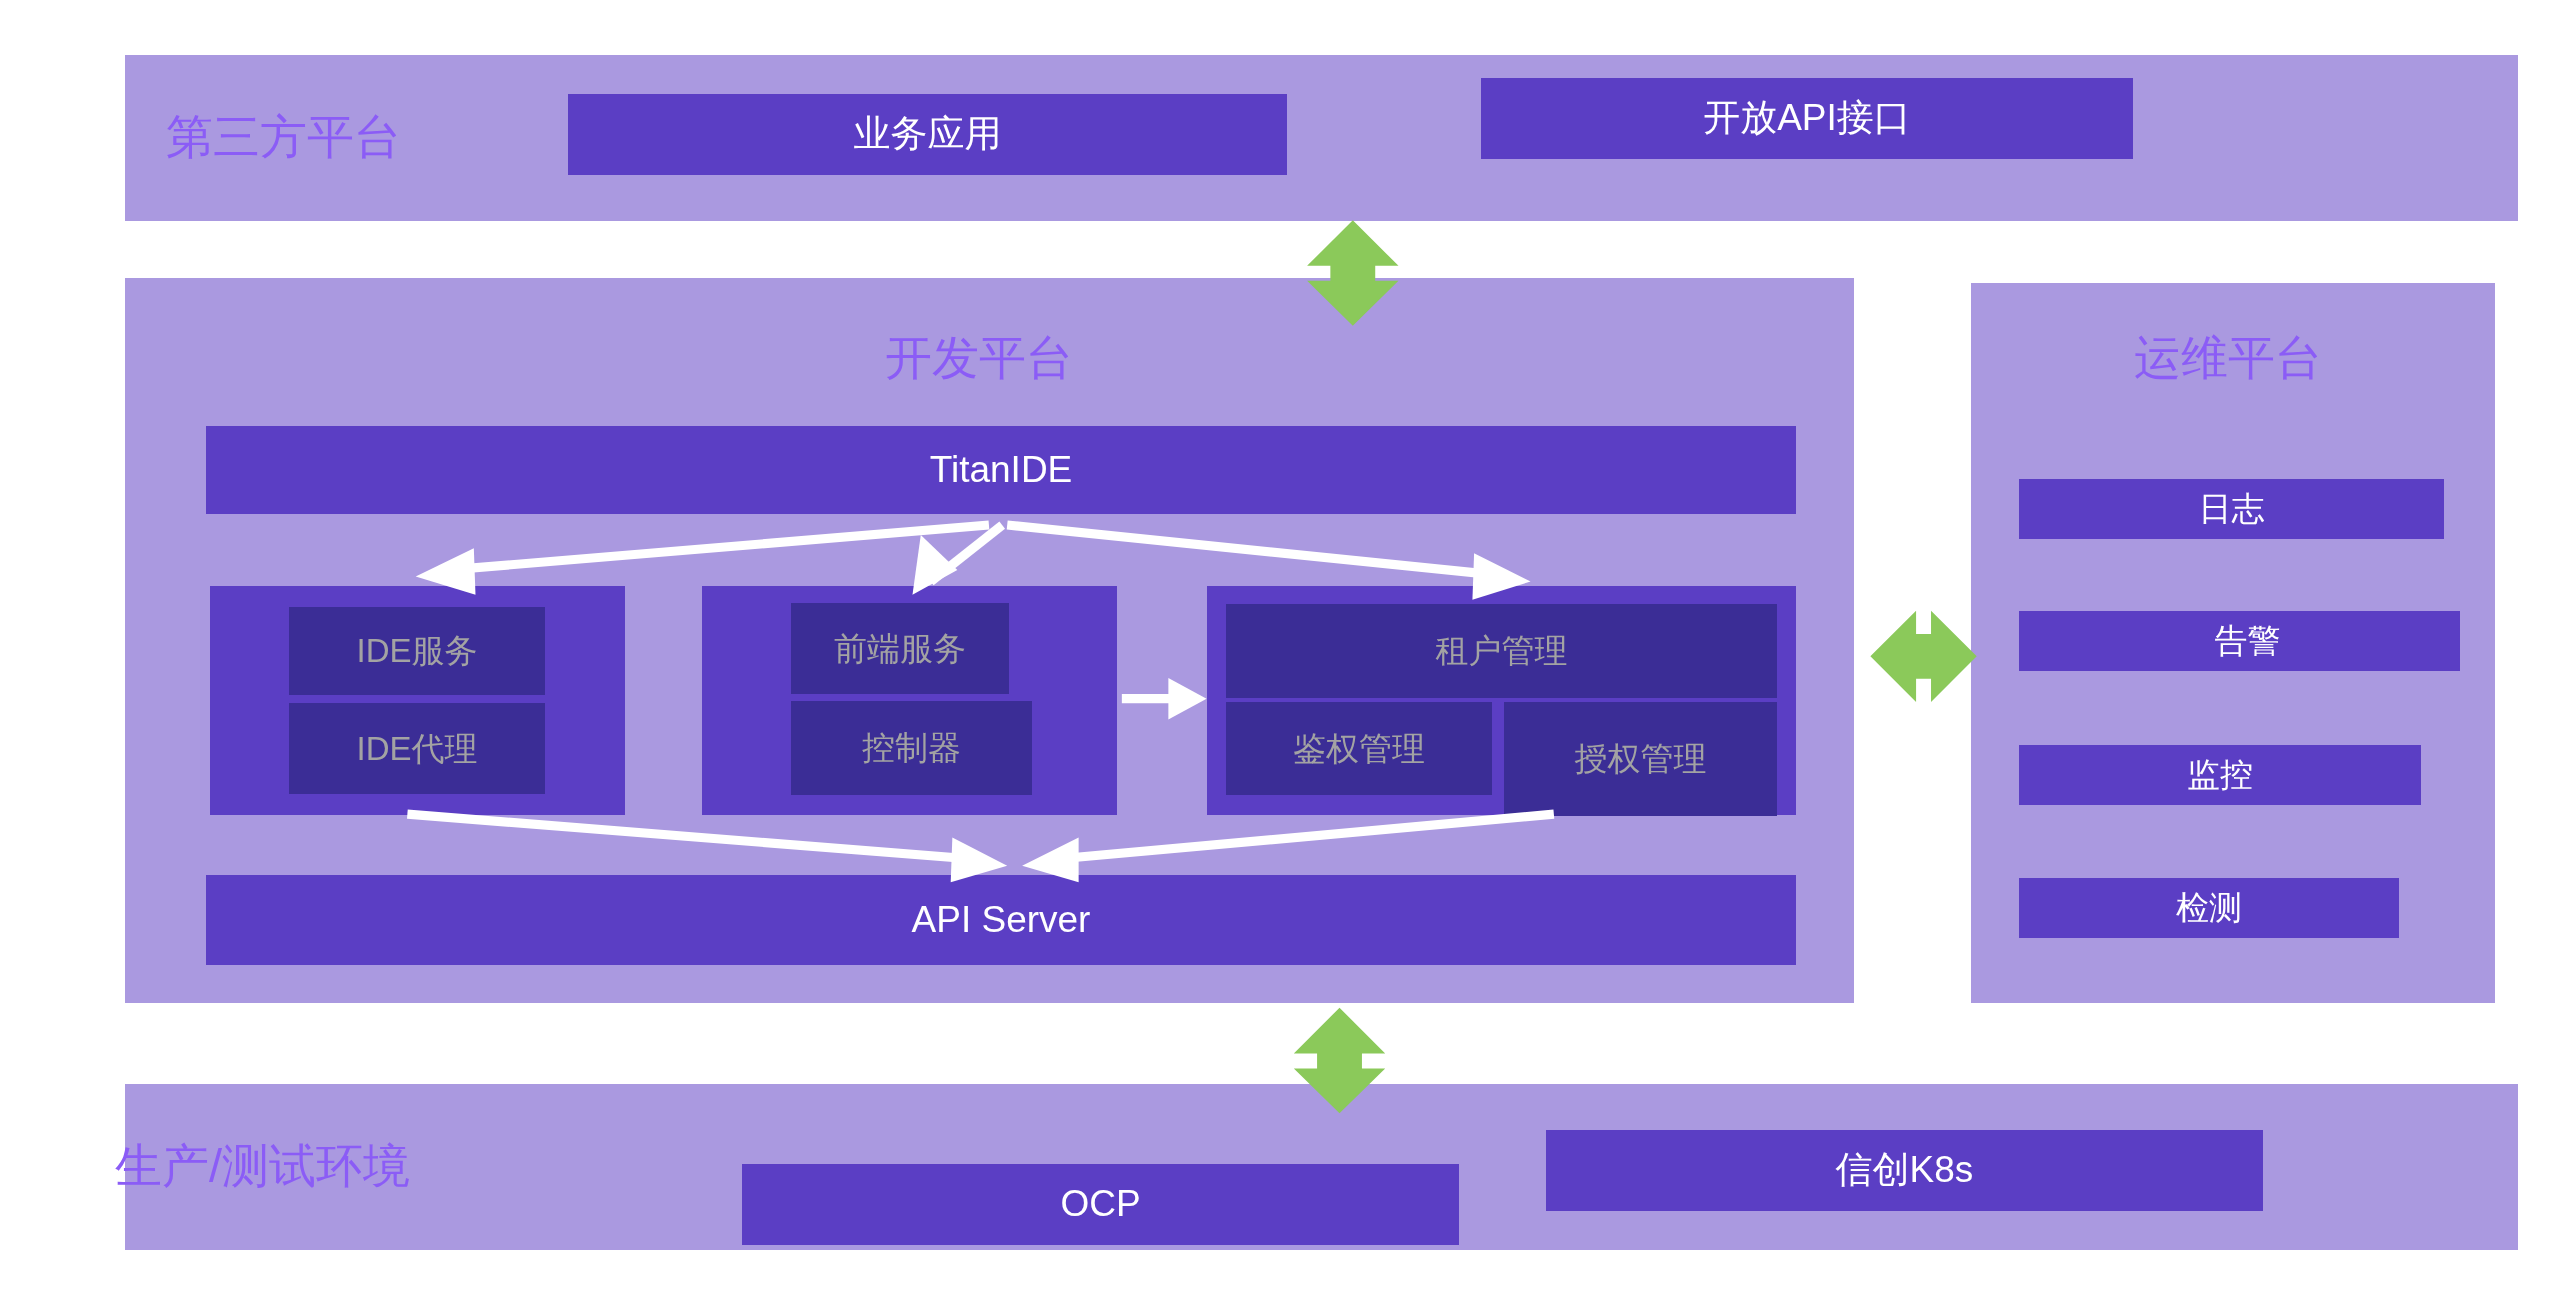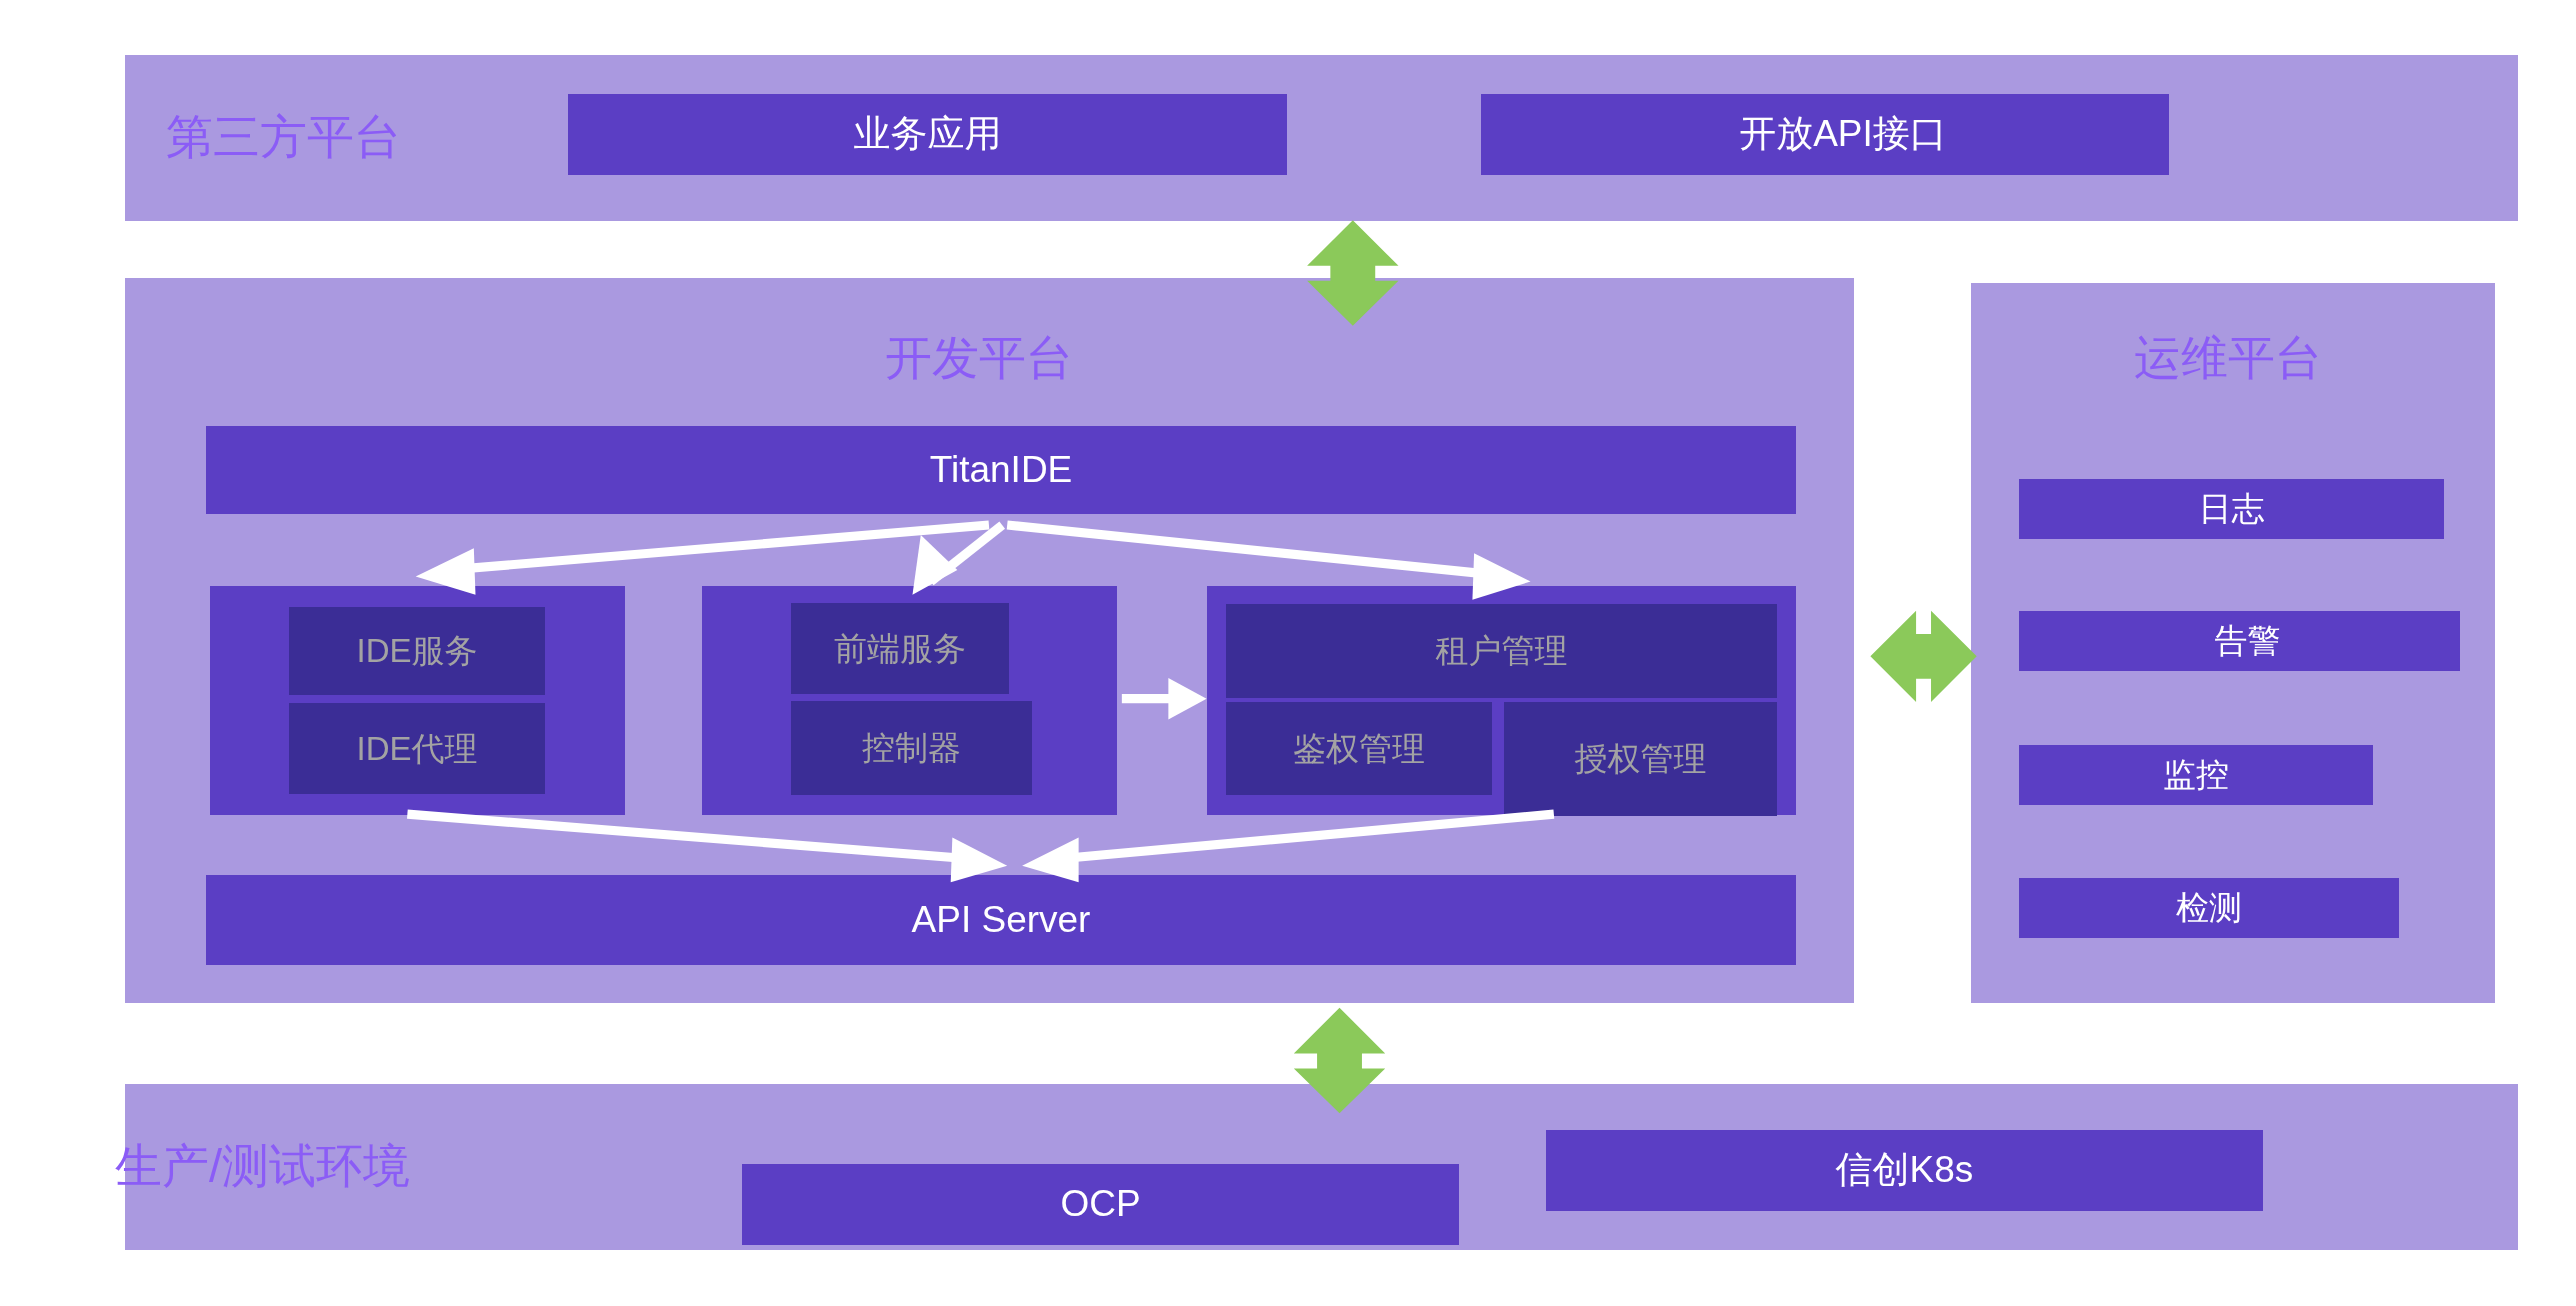--- a/index.html
+++ b/index.html
@@ -43,21 +43,21 @@
 <body>
 
 <div id="canvas">
 
   <div class="panel" style="left:125px; top:55px; width:2393px; height:166px;"></div>
 
   <div class="section-title t-huge" style="left:166px; top:111px; height:53px;">第三方平台</div>
 
   <div class="box t-mid" style="left:568px; top:94px; width:719px; height:81px;">业务应用</div>
 
-  <div class="box t-mid" style="left:1481px; top:94px; width:652px; height:81px;padding-left:36px;">开放API接口</div>
+  <div class="box t-mid" style="left:1481px; top:78px; width:652px; height:81px;">开放API接口</div>
 
   <div class="panel" style="left:125px; top:278px; width:1729px; height:725px;"></div>
 
   <div class="section-title t-huge" style="left:885px; top:332px; height:53px;">开发平台</div>
 
   <div class="box t-mid" style="left:206px; top:426px; width:1590px; height:88px;">TitanIDE</div>
 
   <div class="box" style="left:210px; top:586px; width:415px; height:229px;"></div>
   <div class="inner t-small" style="left:289px; top:607px; width:256px; height:88px;">IDE服务</div>
   <div class="inner t-small" style="left:289px; top:703px; width:256px; height:91px;">IDE代理</div>
@@ -72,21 +72,21 @@
   <div class="inner t-small" style="left:1504px; top:702px; width:273px; height:114px;">授权管理</div>
 
   <div class="box t-mid" style="left:206px; top:875px; width:1590px; height:90px;">API Server</div>
 
   <div class="panel" style="left:1971px; top:283px; width:524px; height:720px;"></div>
 
   <div class="section-title t-huge" style="left:2134px; top:332px; height:53px;">运维平台</div>
 
   <div class="box t-small" style="left:2019px; top:479px; width:425px; height:60px;">日志</div>
   <div class="box t-small" style="left:2019px; top:611px; width:425px; height:60px;padding-left:16px;">告警</div>
-  <div class="box t-small" style="left:2019px; top:745px; width:354px; height:60px;">监控</div>
+  <div class="box t-small" style="left:2019px; top:745px; width:402px; height:60px;">监控</div>
   <div class="box t-small" style="left:2019px; top:878px; width:380px; height:60px;">检测</div>
 
   <div class="panel" style="left:125px; top:1084px; width:2393px; height:166px;"></div>
 
   <div class="section-title t-huge" style="left:115px; top:1140px; height:53px;">生产/测试环境</div>
 
   <div class="box t-mid" style="left:742px; top:1130px; width:717px; height:81px;margin-top:34px;">OCP</div>
 
   <div class="box t-mid" style="left:1546px; top:1130px; width:717px; height:81px;">信创K8s</div>
 

